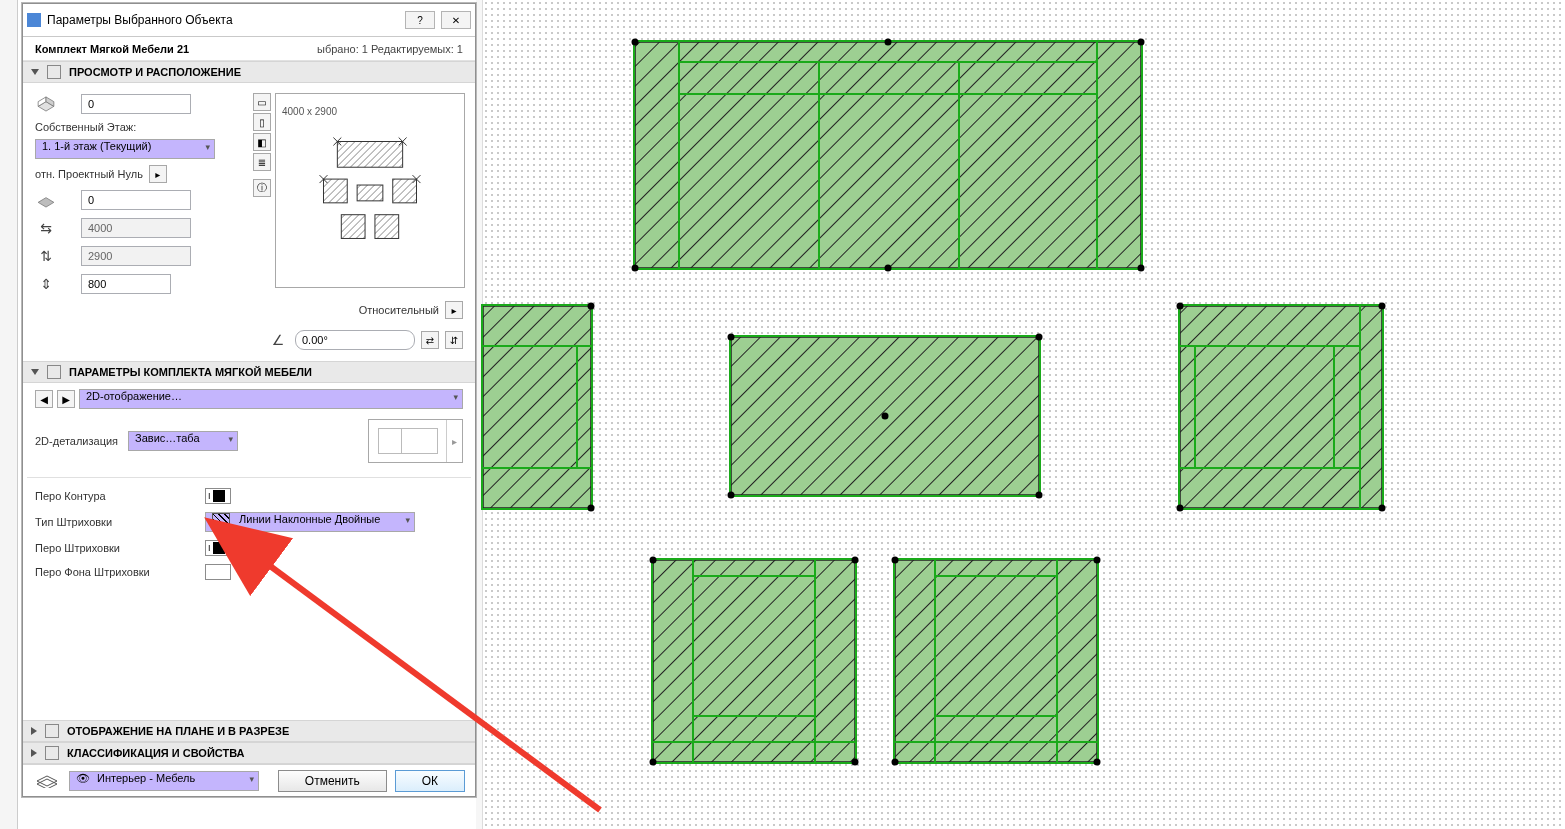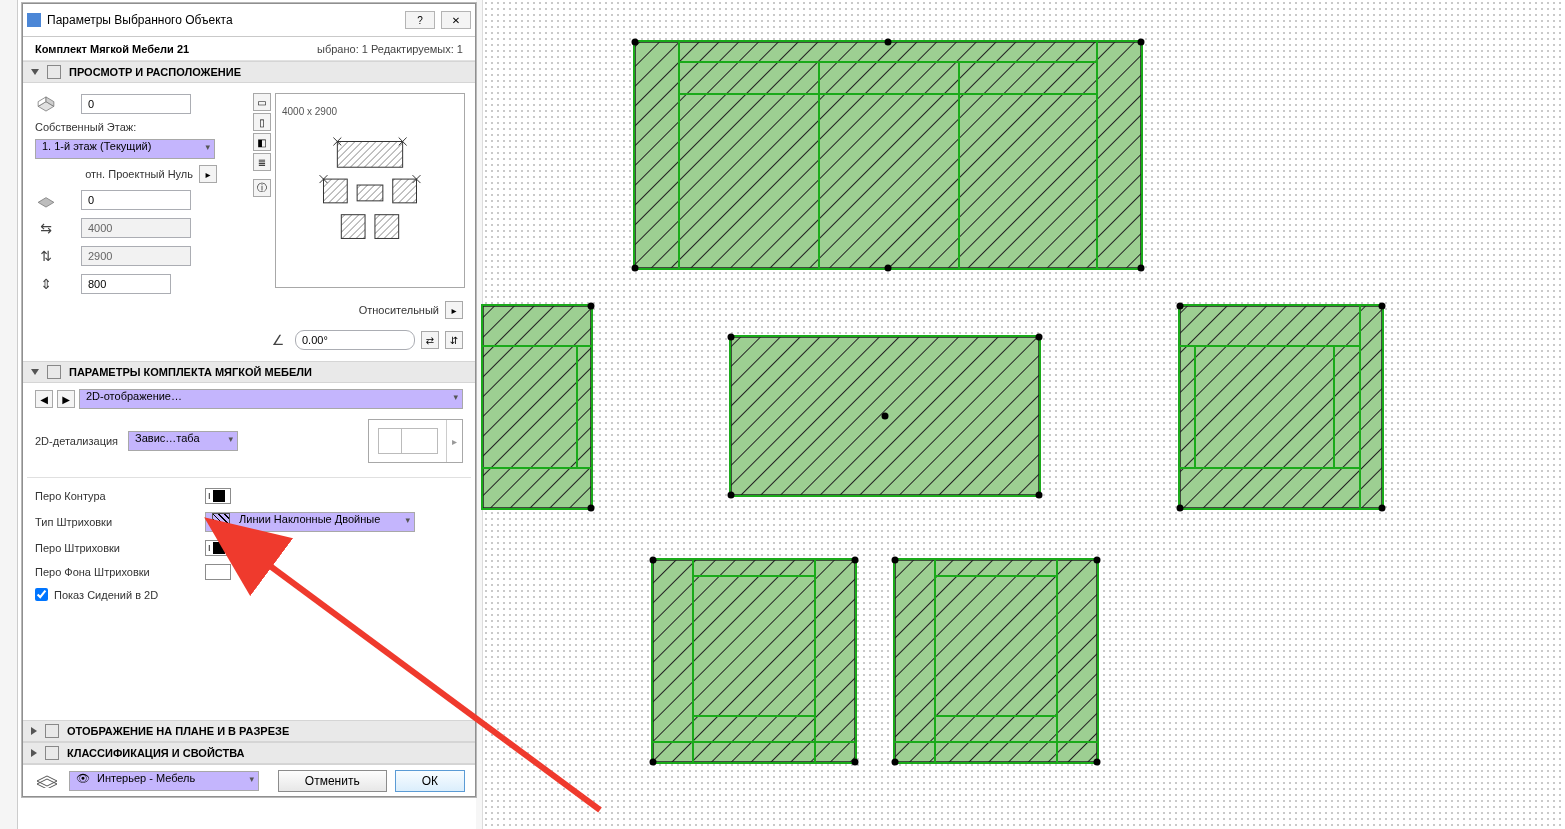--- a/index.html
+++ b/index.html
@@ -212,21 +212,21 @@
               <polygon points="4,12 14,6 24,12 14,18" fill="#e1e1e1" stroke="#777"></polygon>
               <polygon points="4,12 4,6 14,0 14,6" fill="#fff" stroke="#777"></polygon>
               <polygon points="14,0 24,6 24,12 14,6" fill="#cfcfcf" stroke="#777"></polygon>
             </svg>
         </span>
         <span style="width:12px;"></span>
         <input class="inp" style="width: 110px;" value="0">
       </div>
       <div class="thinlabel">Собственный Этаж:</div>
       <div class="sel" style="width:180px">1. 1-й этаж (Текущий)</div>
-      <div class="row" style="justify-content:flex-end; padding-right:18px;">
+      <div class="row" style="justify-content:flex-start; padding-right:18px;">
         <span class="thinlabel">отн. Проектный Нуль</span>
         <span class="iconbtn">▸</span>
       </div>
       <div class="row">
         <span class="iconlabel">
           <svg width="28" height="18" viewBox="0 0 28 18">
               <polygon points="4,12 14,6 24,12 14,18" fill="#bdbdbd" stroke="#777"></polygon>
             </svg>
         </span>
         <span style="width:12px;"></span>
@@ -347,24 +347,20 @@
     <span class="swatch">
         <span style="font-size:9px;margin-right:2px;">I</span>
         <span class="sq"></span>
       </span>
 
     <span class="thinlabel">Перо Фона Штриховки</span>
     <span class="swatch">
         <span class="sq" style="background:#fff;"></span>
       </span>
 
-    <label class="row" style="grid-column:1 / span 2;">
-      <input type="checkbox" checked="" style="">
-      <span class="thinlabel">Показ Сидений в 2D</span>
-    </label>
   </div>
 
   <div style="flex:1"></div>
 
   <div style="position:absolute;left:0;right:0;bottom:32px;">
     <div class="section-bar collapsed">
       <span class="tri"></span>
         <span class="bar-icon"></span>
       <span>ОТОБРАЖЕНИЕ НА ПЛАНЕ И В РАЗРЕЗЕ</span>
     </div>

